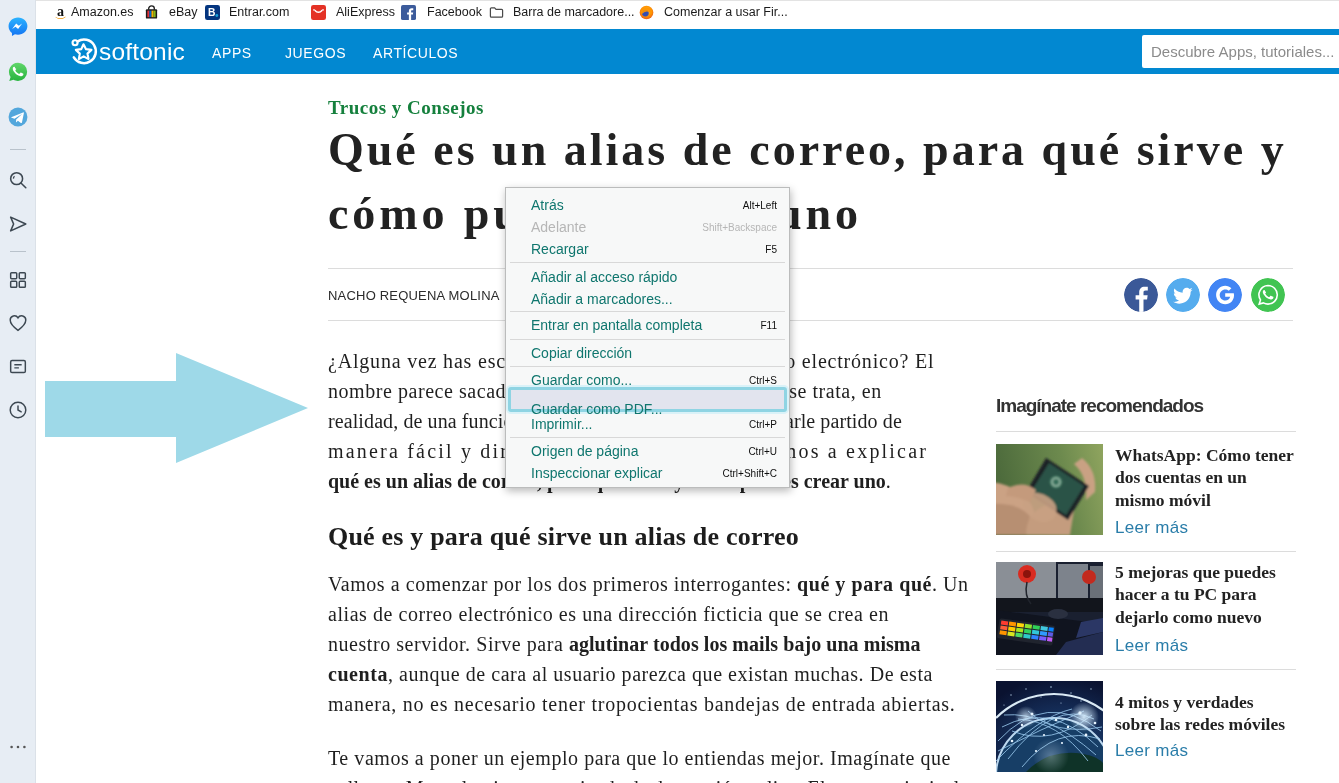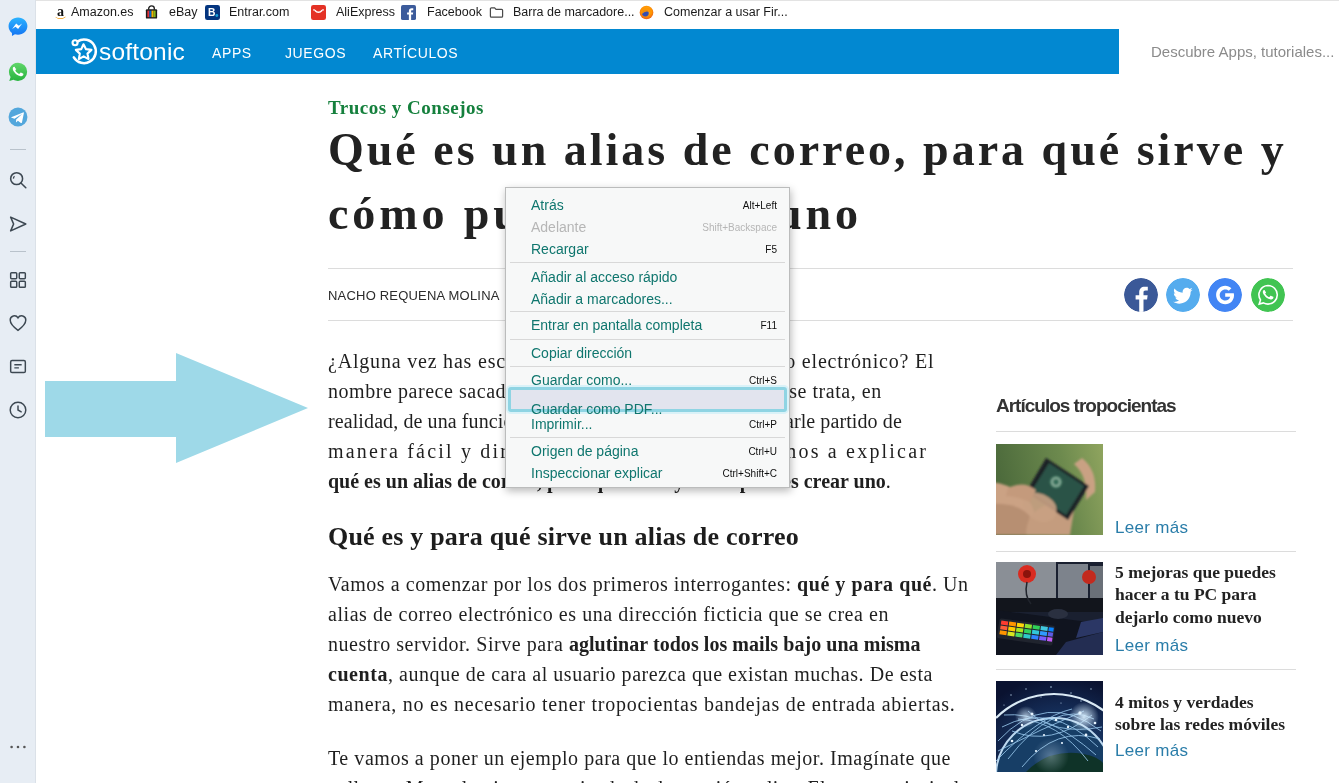--- a/index.html
+++ b/index.html
@@ -12,21 +12,21 @@
   #bookbar { position:absolute; left:36px; top:0; width:1303px; height:29px; background:#fff; border-top:1px solid #e3e3e3; }
   .bm { position:absolute; top:0; height:22px; font-size:12.5px; color:#1b1b1b; line-height:22px; white-space:nowrap; }
   .bmico { position:absolute; top:4px; width:15px; height:15px; }
 
   
   #sidebar { position:absolute; left:0; top:0; width:36px; height:783px; background:#e7edf4; border-right:1px solid #dbe1e8; }
   .sbico { position:absolute; left:7px; width:22px; height:22px; }
   .sbsep { position:absolute; left:10px; width:16px; height:1px; background:#b9c2cb; }
 
   
-  #header { position:absolute; left:36px; top:29px; width:1083px; height:45px; background:#0288d1; }
+  #header { position:absolute; left:36px; top:29px; width:1303px; height:45px; background:#0288d1; }
   #logotext { position:absolute; left:63px; top:9px; font-size:24.5px; color:#fff; font-weight:400; letter-spacing:0.2px; }
   .nav { position:absolute; top:16px; font-size:14px; color:#fff; font-weight:500; letter-spacing:0.6px; }
   #searchbox { position:absolute; left:1106px; top:6px; width:199px; height:33px; background:#fff; border-radius:2px; }
   #searchbox span { position:absolute; left:9px; top:8px; font-size:15px; color:#8b8b8b; }
 
   
   #cat { position:absolute; left:328px; top:97px; font-family:"Liberation Serif", serif; font-size:19px; font-weight:700; color:#15803d; letter-spacing:0.5px; }
   #h1 { position:absolute; left:328px; top:118px; font-family:"Liberation Serif", serif; font-size:46px; font-weight:700; color:#222; line-height:64px; letter-spacing:3px; white-space:nowrap; }
   .hr { position:absolute; height:1px; background:#dcdcdc; }
   #author { position:absolute; left:328px; top:288px; font-size:13px; font-weight:400; color:#2b2b2b; letter-spacing:0.2px; }
@@ -219,21 +219,21 @@
   </svg>
 
   <div class="para" id="p1" style="top:346px;"><span style="letter-spacing:0.8px">¿Alguna vez has escuchado hablar del alias de correo electrónico? El</span><br>nombre parece sacado de una película de espías, pero se trata, en<br><span style="letter-spacing:0.1px">realidad, de una función muy común a la que puedes sacarle partido de</span><br><span style="letter-spacing:2.2px">manera fácil y directa. En este artículo te vamos a explicar</span><br><b style="letter-spacing:0px">qué es un alias de correo, para qué sirve y cómo puedes crear uno</b>.</div>
 
   <div id="h2">Qué es y para qué sirve un alias de correo</div>
 
   <div class="para" id="p2" style="top:569px;">Vamos a comenzar por los dos primeros interrogantes: <b>qué y para qué</b>. Un<br>alias de correo electrónico es una dirección ficticia que se crea en<br>nuestro servidor. Sirve para <b style="letter-spacing:0.05px">aglutinar todos los mails bajo una misma</b><br><b>cuenta</b>, aunque de cara al usuario parezca que existan muchas. De esta<br><span style="letter-spacing:0.75px">manera, no es necesario tener tropocientas bandejas de entrada abiertas.</span></div>
 
   <div class="para" id="p3" style="top:743px;">Te vamos a poner un ejemplo para que lo entiendas mejor. Imagínate que<br><span style="letter-spacing:0.1px">te llamas Manuel y tienes una tienda de decoración online. El correo principal</span></div>
 
-  <div id="recohead">Artículos tropocientas</div>
+  <div id="recohead">Imagínate recomendados</div>
   <div class="hr" style="left:996px; top:431px; width:300px;"></div>
 
   <svg class="cardimg" style="top:444px;" width="107" height="91" viewBox="0 0 107 91">
     <defs>
       <linearGradient id="c1g" x1="0" y1="0.2" x2="1" y2="0">
           <stop offset="0" stop-color="#4d6b3c"></stop>
           <stop offset="0.6" stop-color="#6d8a4e"></stop>
           <stop offset="1" stop-color="#90a55f"></stop>
         </linearGradient>
       <filter id="blur1" x="-20%" y="-20%" width="140%" height="140%">
@@ -247,20 +247,21 @@
       <path d="M30 91 Q30 70 48 62 Q70 54 78 66 L74 91 Z" fill="#c49c7e"></path>
       <path d="M86 14 Q101 26 99 48 L90 56 Q92 32 78 20 Z" fill="#c9a183"></path>
       <path d="M50 14 L93 42 L72 76 L30 48 Z" fill="#1e2428"></path>
       <path d="M53 19 L88 42 L70 71 L35 48 Z" fill="#2b5347"></path>
       <circle cx="60" cy="38" r="6.5" fill="#39705c"></circle>
       <circle cx="60" cy="38" r="4" fill="none" stroke="#bfdcc8" stroke-width="1.1"></circle>
       <path d="M28 52 Q42 44 56 56 Q64 64 58 74 Q48 82 36 74 Q24 64 28 52 Z" fill="#c9a183" opacity="0.9"></path>
       <path d="M12 44 Q28 36 40 46 L34 58 Q20 52 10 52 Z" fill="#c49a7c"></path>
     </g>
   </svg>
+  <div class="cardtitle" style="top:444px;">WhatsApp: Cómo tener<br>dos cuentas en un<br>mismo móvil</div>
   <div class="leermas" style="top:518px;">Leer más</div>
 
   <div class="hr" style="left:996px; top:551px; width:300px;"></div>
   <svg class="cardimg" style="top:562px;" width="107" height="93" viewBox="0 0 107 93">
     <rect width="107" height="93" fill="#1a2030"></rect>
     <rect x="0" y="0" width="60" height="38" fill="#8a8f96"></rect>
     <rect x="62" y="2" width="30" height="34" fill="#7d838c"></rect>
     <rect x="94" y="4" width="13" height="32" fill="#6a7078"></rect>
     <rect x="0" y="36" width="107" height="14" fill="#12151c"></rect>
     <path d="M0 48 L107 62 L107 93 L0 93 Z" fill="#10141f"></path>

